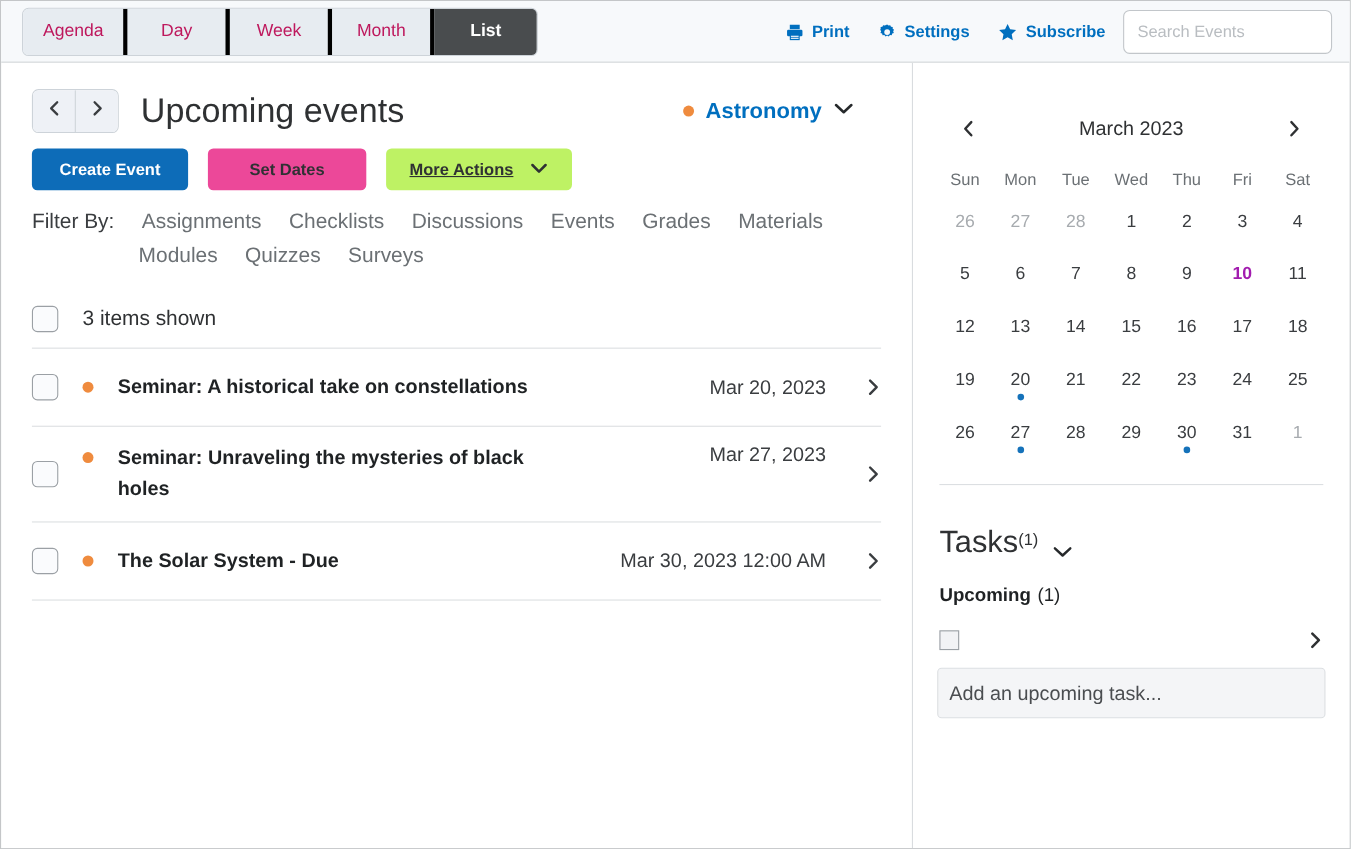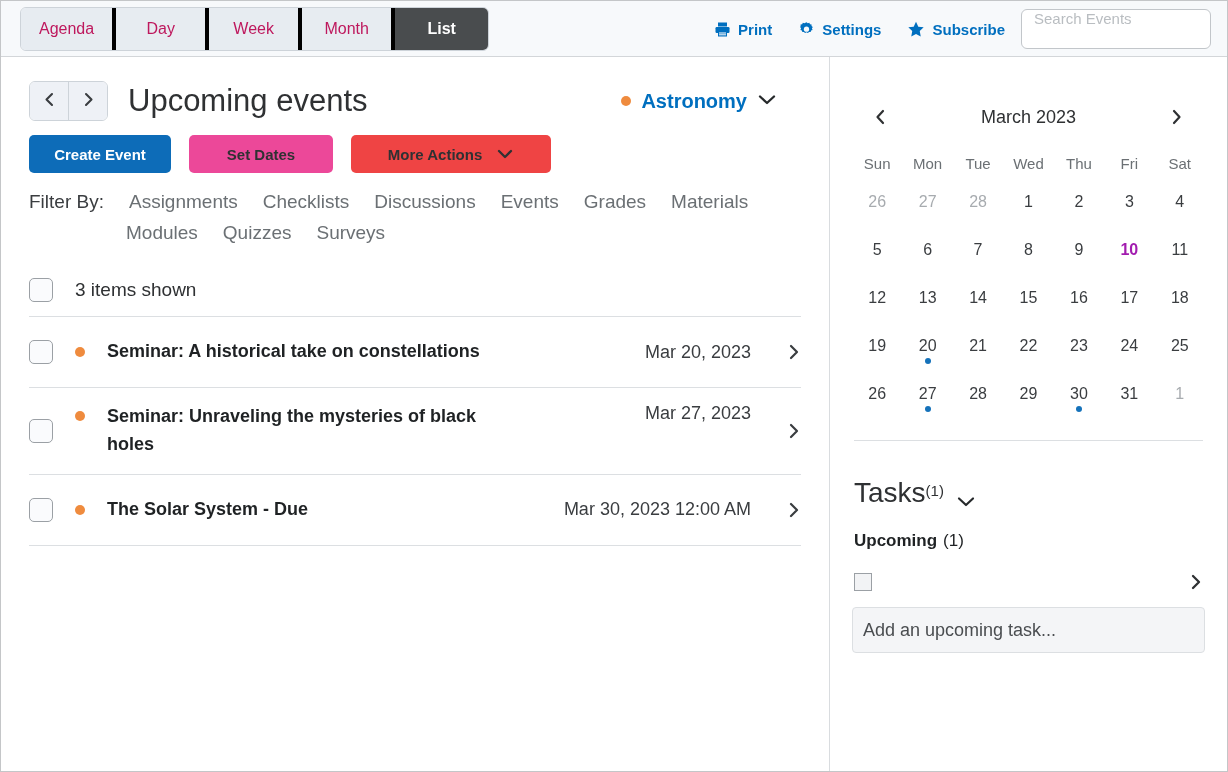--- a/index.html
+++ b/index.html
@@ -82,21 +82,21 @@
   .searchbox {
     position: absolute;
     right: 16px;
     top: 8px;
     width: 190px;
     height: 40px;
     border: 1px solid #c2c6ca;
     border-radius: 6px;
     background: #ffffff;
     display: flex;
-    align-items: flex-start;
+    align-items: center;
     box-sizing: border-box;
   }
   .searchbox input {
     border: none;
     outline: none;
     flex: 1;
     font-size: 15px;
     color: #2f3133;
     padding: 0 6px 0 12px;
     background: transparent;
@@ -184,21 +184,21 @@
     align-items: center;
     justify-content: center;
     font-size: 15px;
     font-weight: bold;
     cursor: pointer;
     box-sizing: border-box;
     padding: 0 18px;
   }
   .btn-primary { background: #0d6cb8; color: #ffffff; width: 142px; }
   .btn-secondary { background: #ec4899; color: #2f3133; width: 144px; }
-  .btn-more { background: #ef4444; color: #2f3133; width: 200px; gap: 14px; }
+  .btn-more { background: #bef264; color: #2f3133; width: 169px; gap: 14px; text-decoration: underline; }
 
   .filterrow {
     display: flex;
     flex-wrap: wrap;
     align-items: baseline;
     padding: 18px 28px 0 28px;
     column-gap: 25px;
     row-gap: 9px;
     max-width: 760px;
   }

